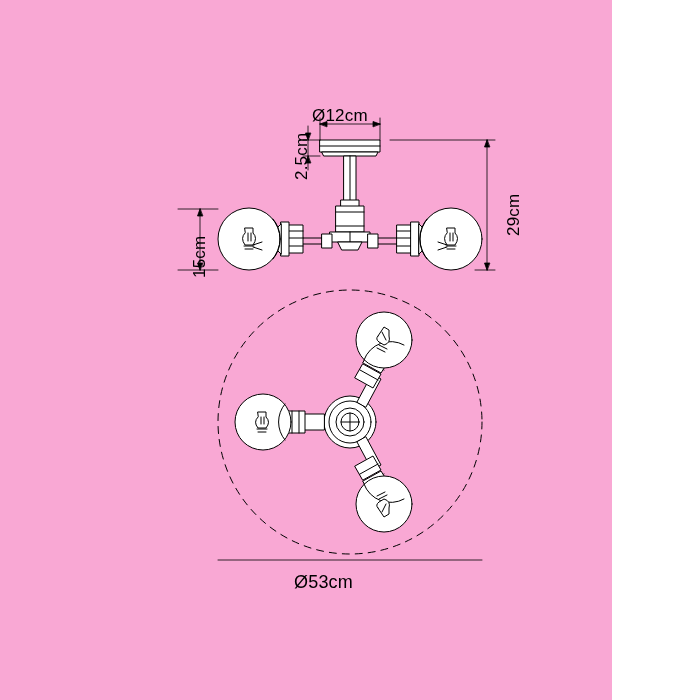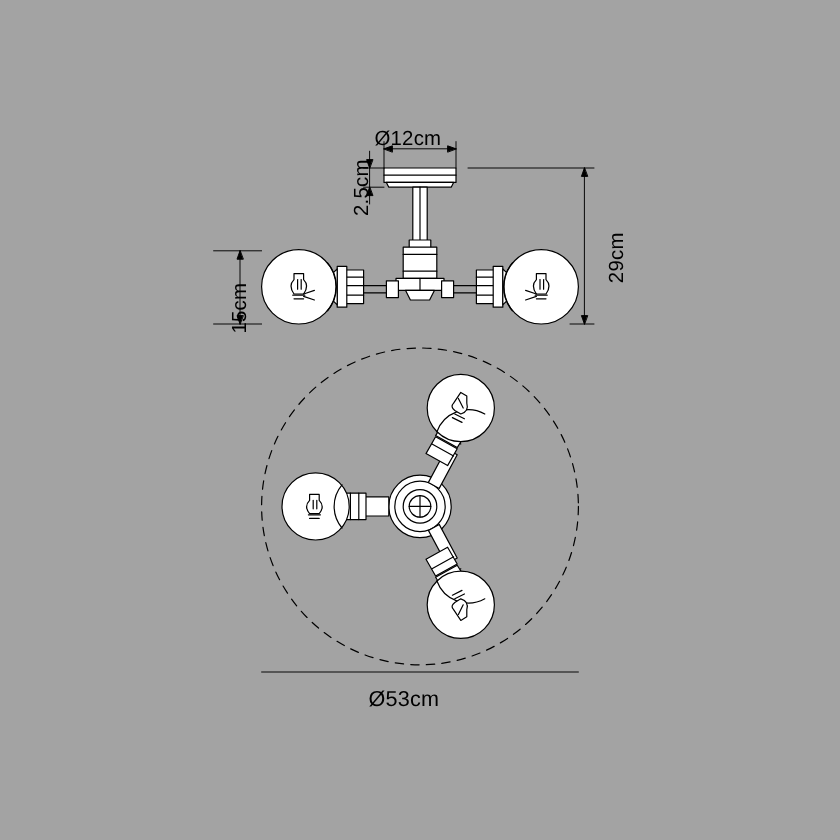--- a/index.html
+++ b/index.html
@@ -8,23 +8,23 @@
     background: #ffffff;
   }
   body {
     width: 700px;
     height: 700px;
     font-family: "Liberation Sans", sans-serif;
     overflow: hidden;
   }
   #sheet {
     position: relative;
-    width: 700px;
+    width: 612px;
     height: 700px;
-    background: #a3a3a3;
+    background: #f9a8d4;
   }
   svg.drawing {
     position: absolute;
     left: 0;
     top: 0;
     width: 700px;
     height: 700px;
   }
   .dim-label {
     position: absolute;
@@ -232,15 +232,15 @@
   </svg>
 
   <div class="dim-label" style="left:312px; top:106px; font-size:17px;">Ø12cm</div>
 
   <div class="dim-label rot90" style="left:292px; top:180px; font-size:17px;">2.5cm</div>
 
   <div class="dim-label rot90" style="left:190px; top:278px; font-size:17px;">15cm</div>
 
   <div class="dim-label rot90" style="left:504px; top:236px; font-size:17px;">29cm</div>
 
-  <div class="dim-label" style="left:307px; top:572px; font-size:18px;">Ø53cm</div>
+  <div class="dim-label" style="left:294px; top:572px; font-size:18px;">Ø53cm</div>
 
 </div>
 
 </body></html>

